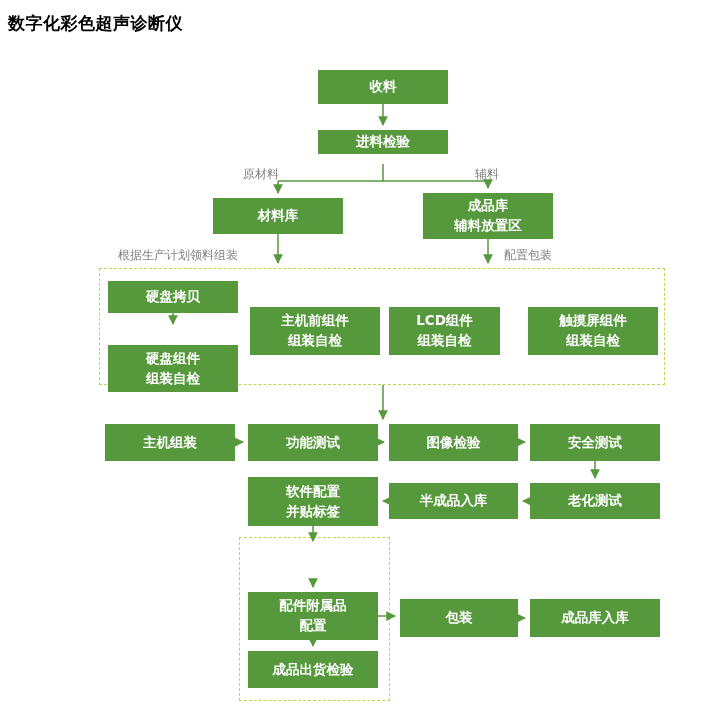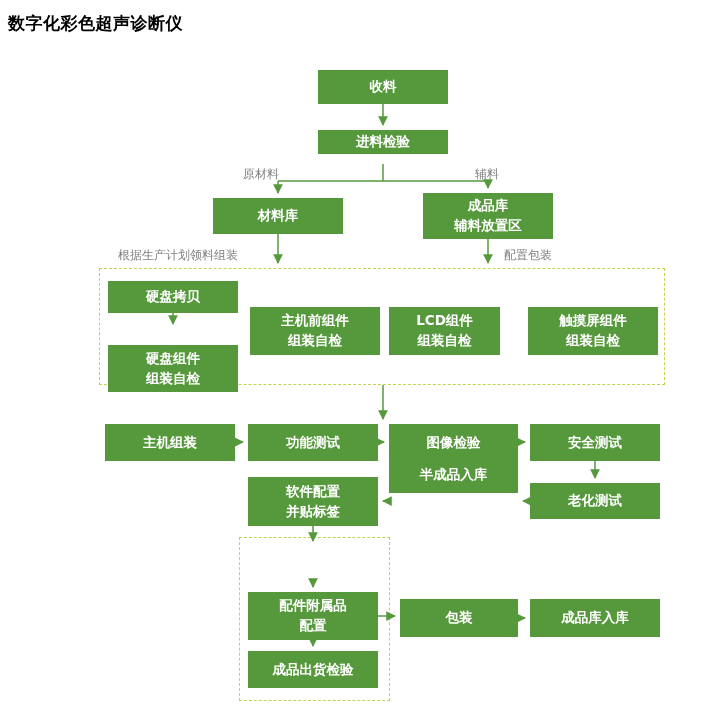--- a/index.html
+++ b/index.html
@@ -120,21 +120,21 @@
   <div class="node" style="left:528px;top:307px;width:130px;height:48px;">触摸屏组件
 组装自检</div>
 
   <div class="node" style="left:105px;top:424px;width:130px;height:37px;">主机组装</div>
   <div class="node" style="left:248px;top:424px;width:130px;height:37px;">功能测试</div>
   <div class="node" style="left:389px;top:424px;width:129px;height:37px;">图像检验</div>
   <div class="node" style="left:248px;top:477px;width:130px;height:49px;">软件配置
 并贴标签</div>
 
   <div class="node" style="left:530px;top:424px;width:130px;height:37px;">安全测试</div>
-  <div class="node" style="left:389px;top:457px;width:129px;height:36px;">半成品入库</div>
+  <div class="node" style="left:389px;top:483px;width:129px;height:36px;">半成品入库</div>
   <div class="node" style="left:530px;top:483px;width:130px;height:36px;">老化测试</div>
 
   <div class="node" style="left:248px;top:592px;width:130px;height:48px;">配件附属品
 配置</div>
   <div class="node" style="left:248px;top:651px;width:130px;height:37px;">成品出货检验</div>
 
   <div class="node" style="left:400px;top:599px;width:118px;height:38px;">包装</div>
   <div class="node" style="left:530px;top:599px;width:130px;height:38px;">成品库入库</div>
 
   <span class="flow-label" style="left:243px;top:166px;">原材料</span>

